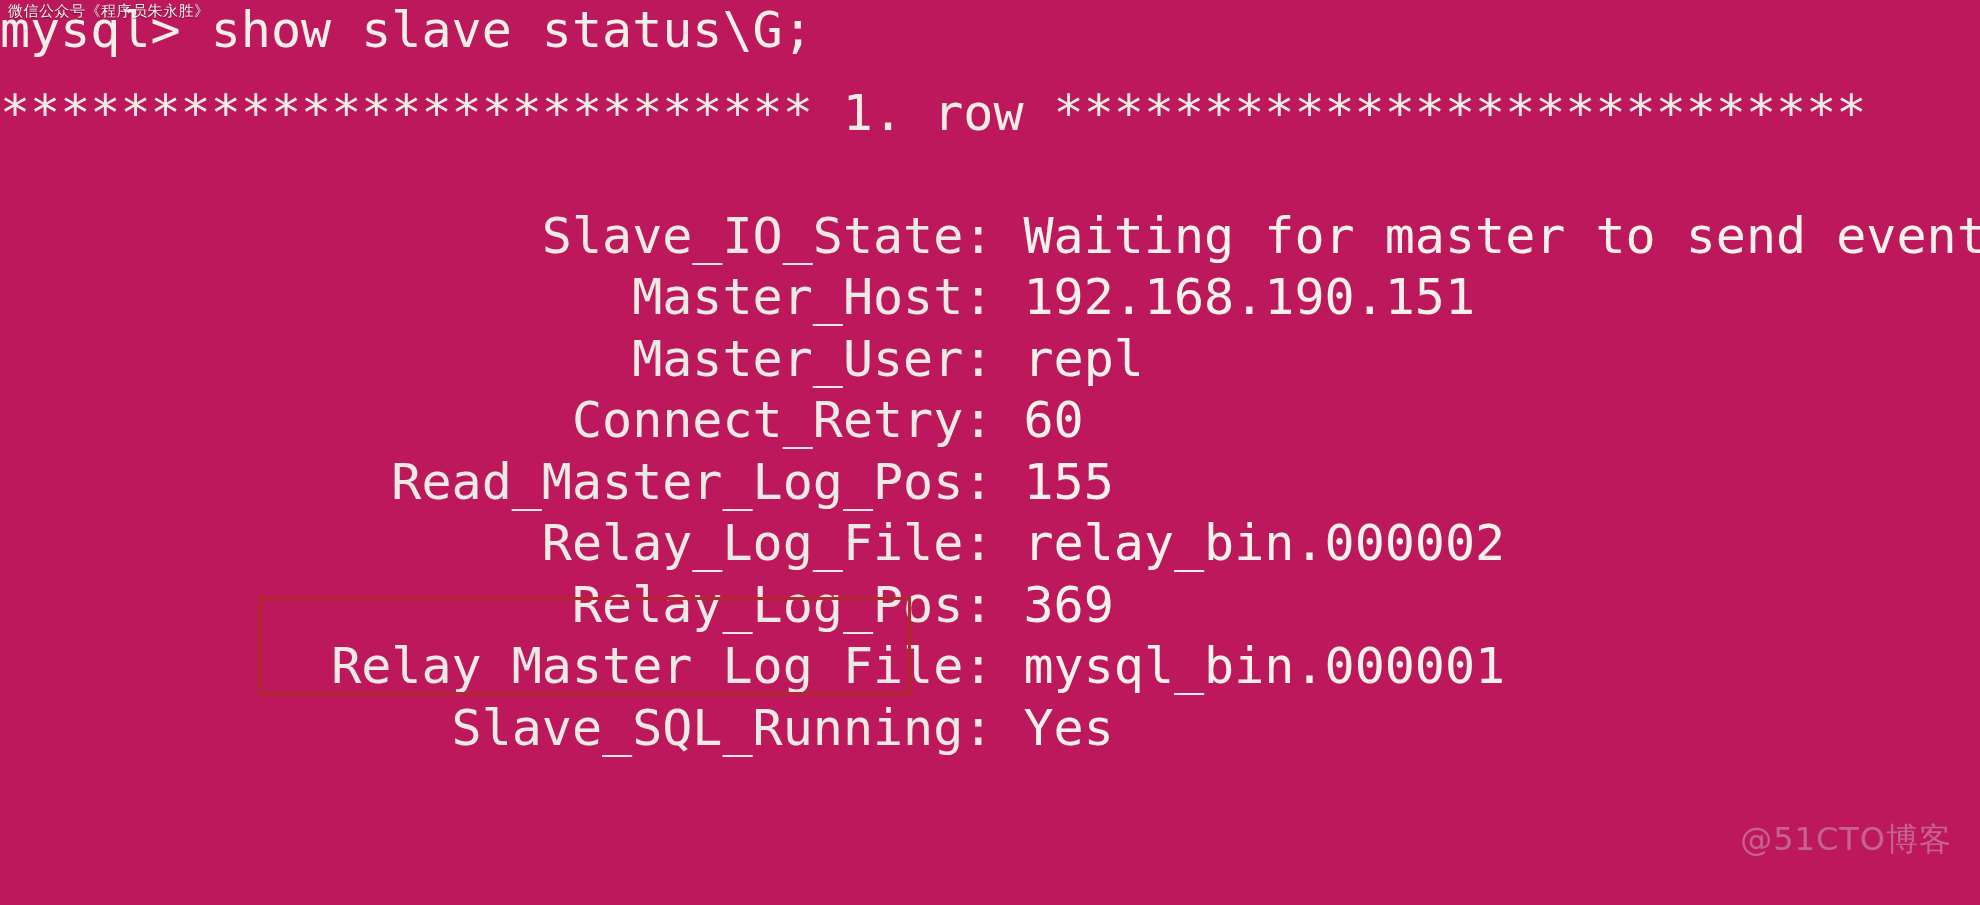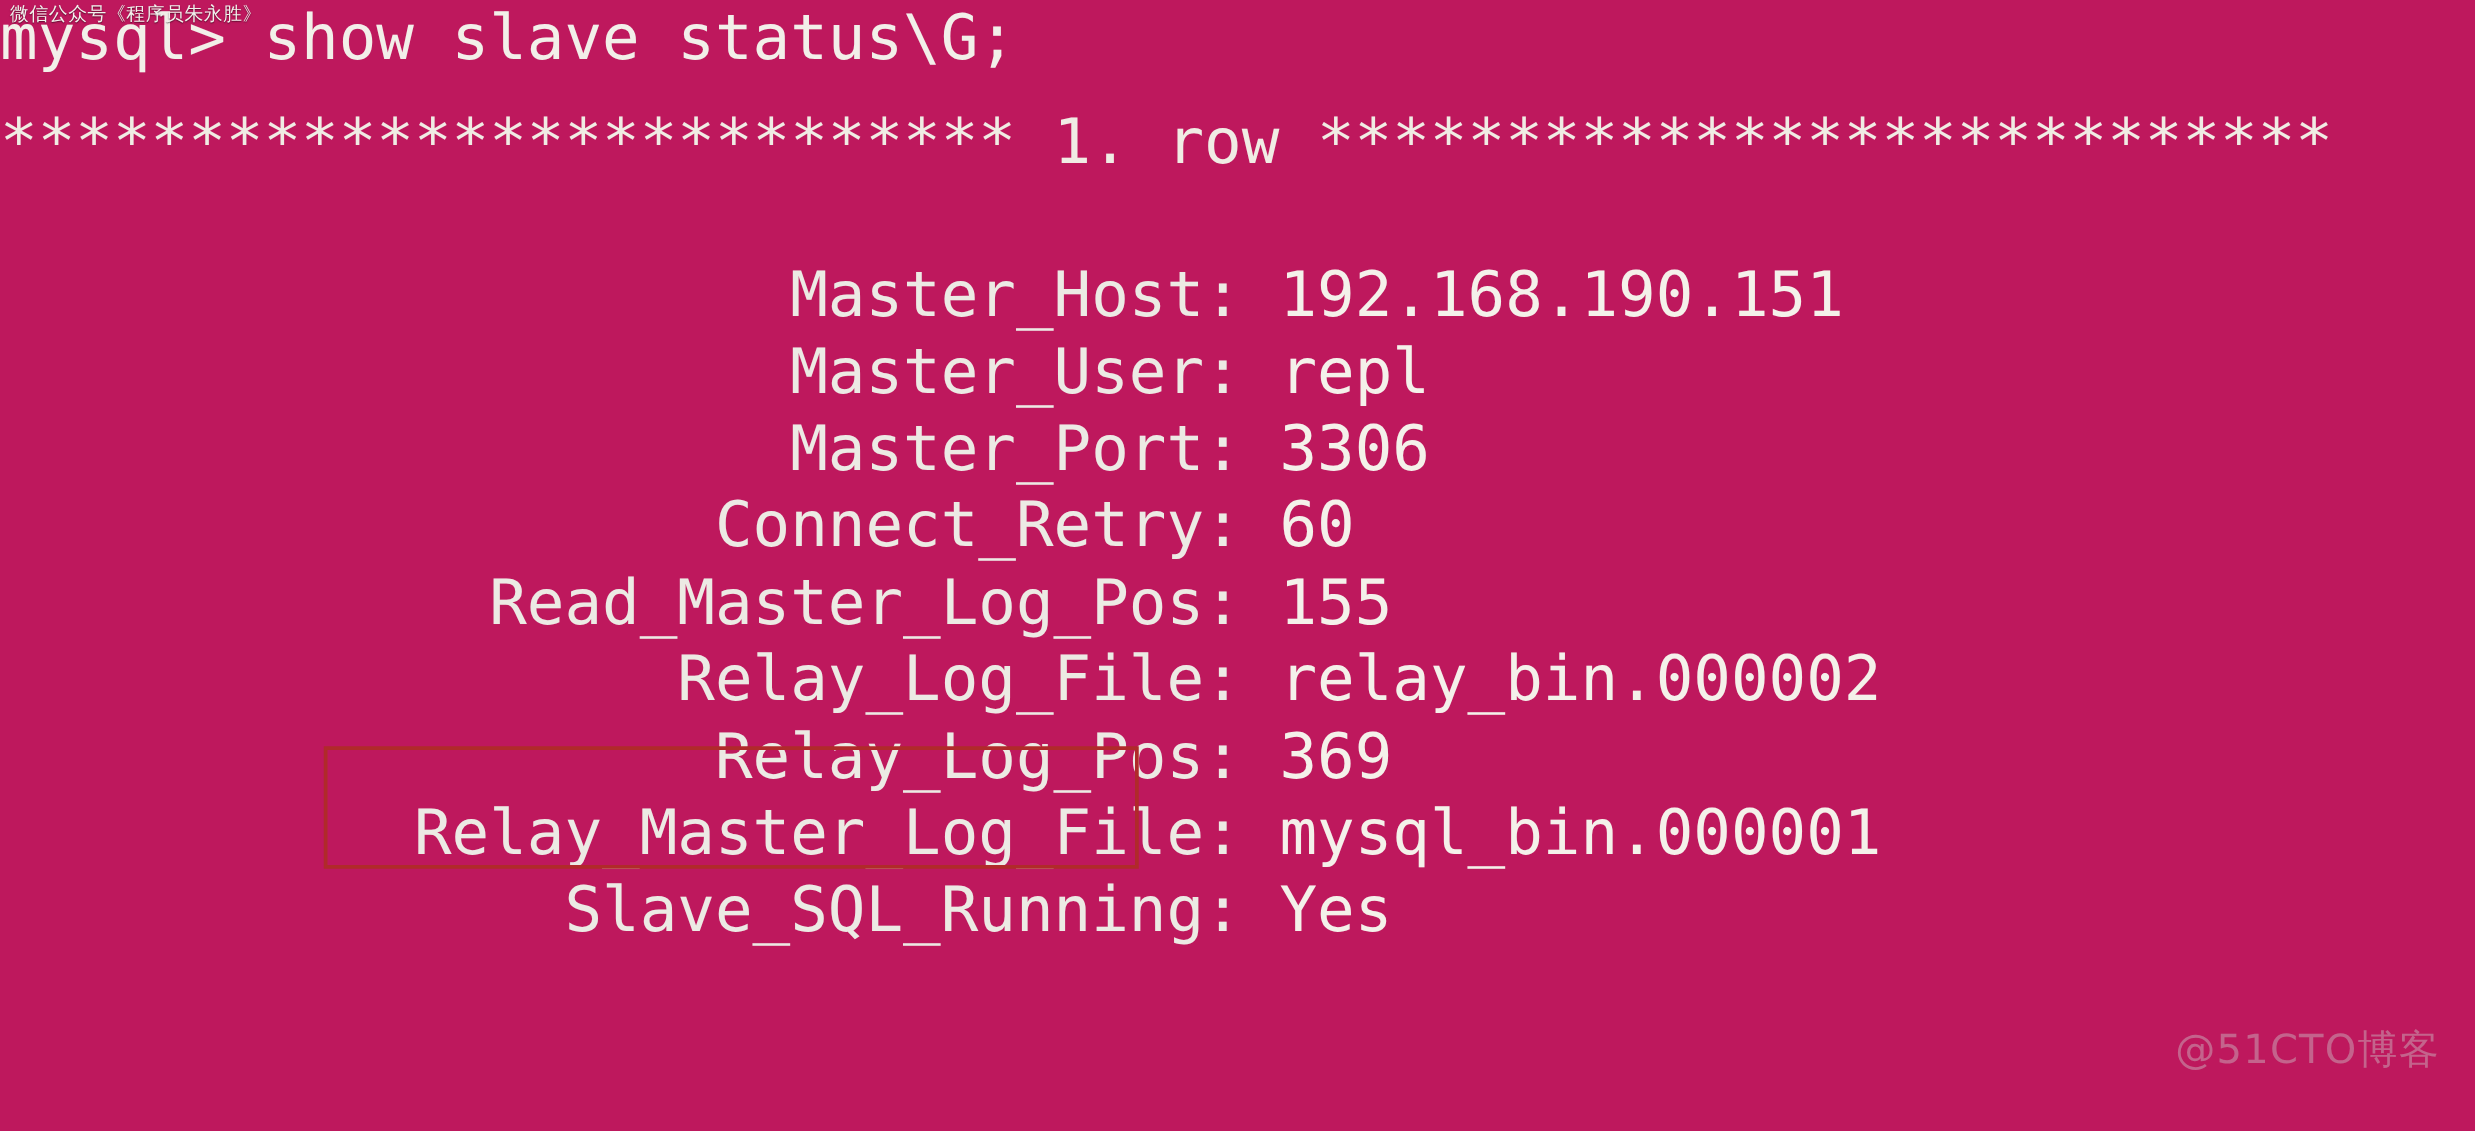--- a/index.html
+++ b/index.html
@@ -95,27 +95,27 @@
 
 <div id="screen">
 
   <div id="terminal">
 
     <div class="line prompt">mysql&gt; show slave status\G;</div>
 
     <div class="line stars">*************************** 1. row ***************************</div>
 
     <div class="line kv">
+      <span class="lbl">            Slave_IO_State: </span><span class="val">Waiting for master to send event</span>
+    </div>
+    <div class="line kv">
       <span class="lbl">               Master_Host: </span><span class="val">192.168.190.151</span>
     </div>
     <div class="line kv">
       <span class="lbl">               Master_User: </span><span class="val">repl</span>
-    </div>
-    <div class="line kv">
-      <span class="lbl">               Master_Port: </span><span class="val">3306</span>
     </div>
     <div class="line kv">
       <span class="lbl">             Connect_Retry: </span><span class="val">60</span>
     </div>
     <div class="line kv">
       <span class="lbl">       Read_Master_Log_Pos: </span><span class="val">155</span>
     </div>
     <div class="line kv">
       <span class="lbl">            Relay_Log_File: </span><span class="val">relay_bin.000002</span>
     </div>

